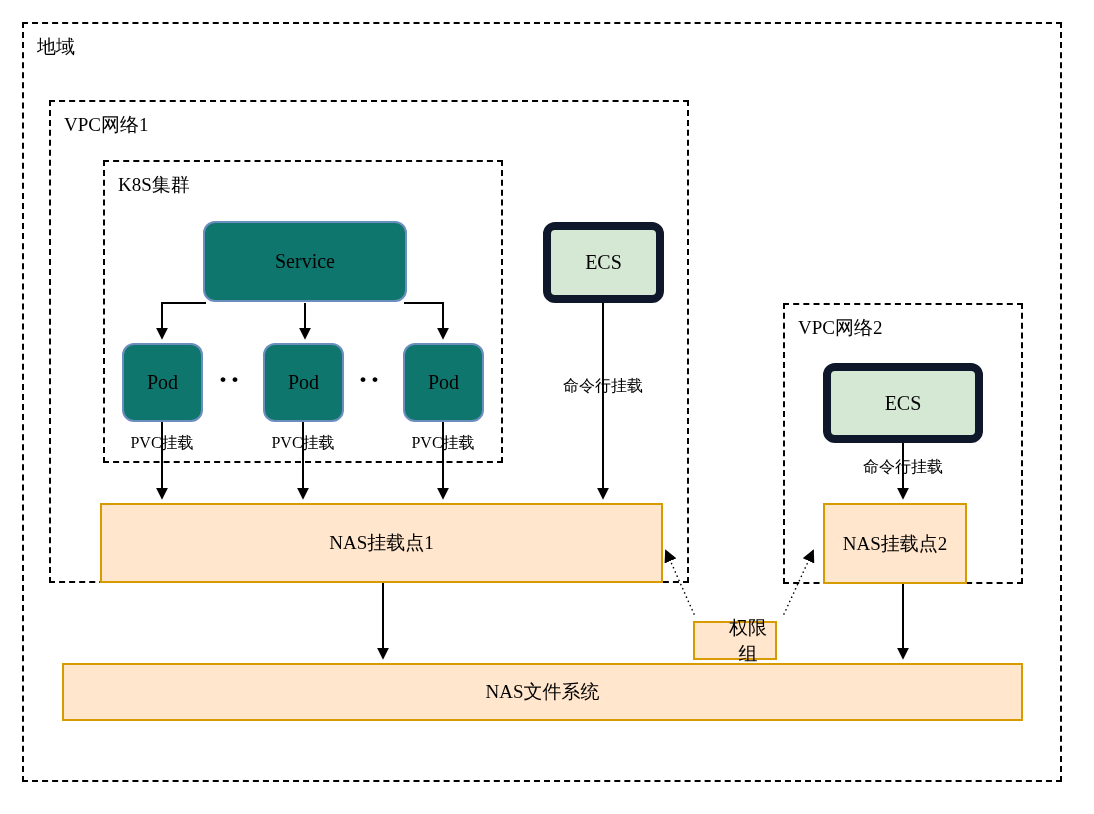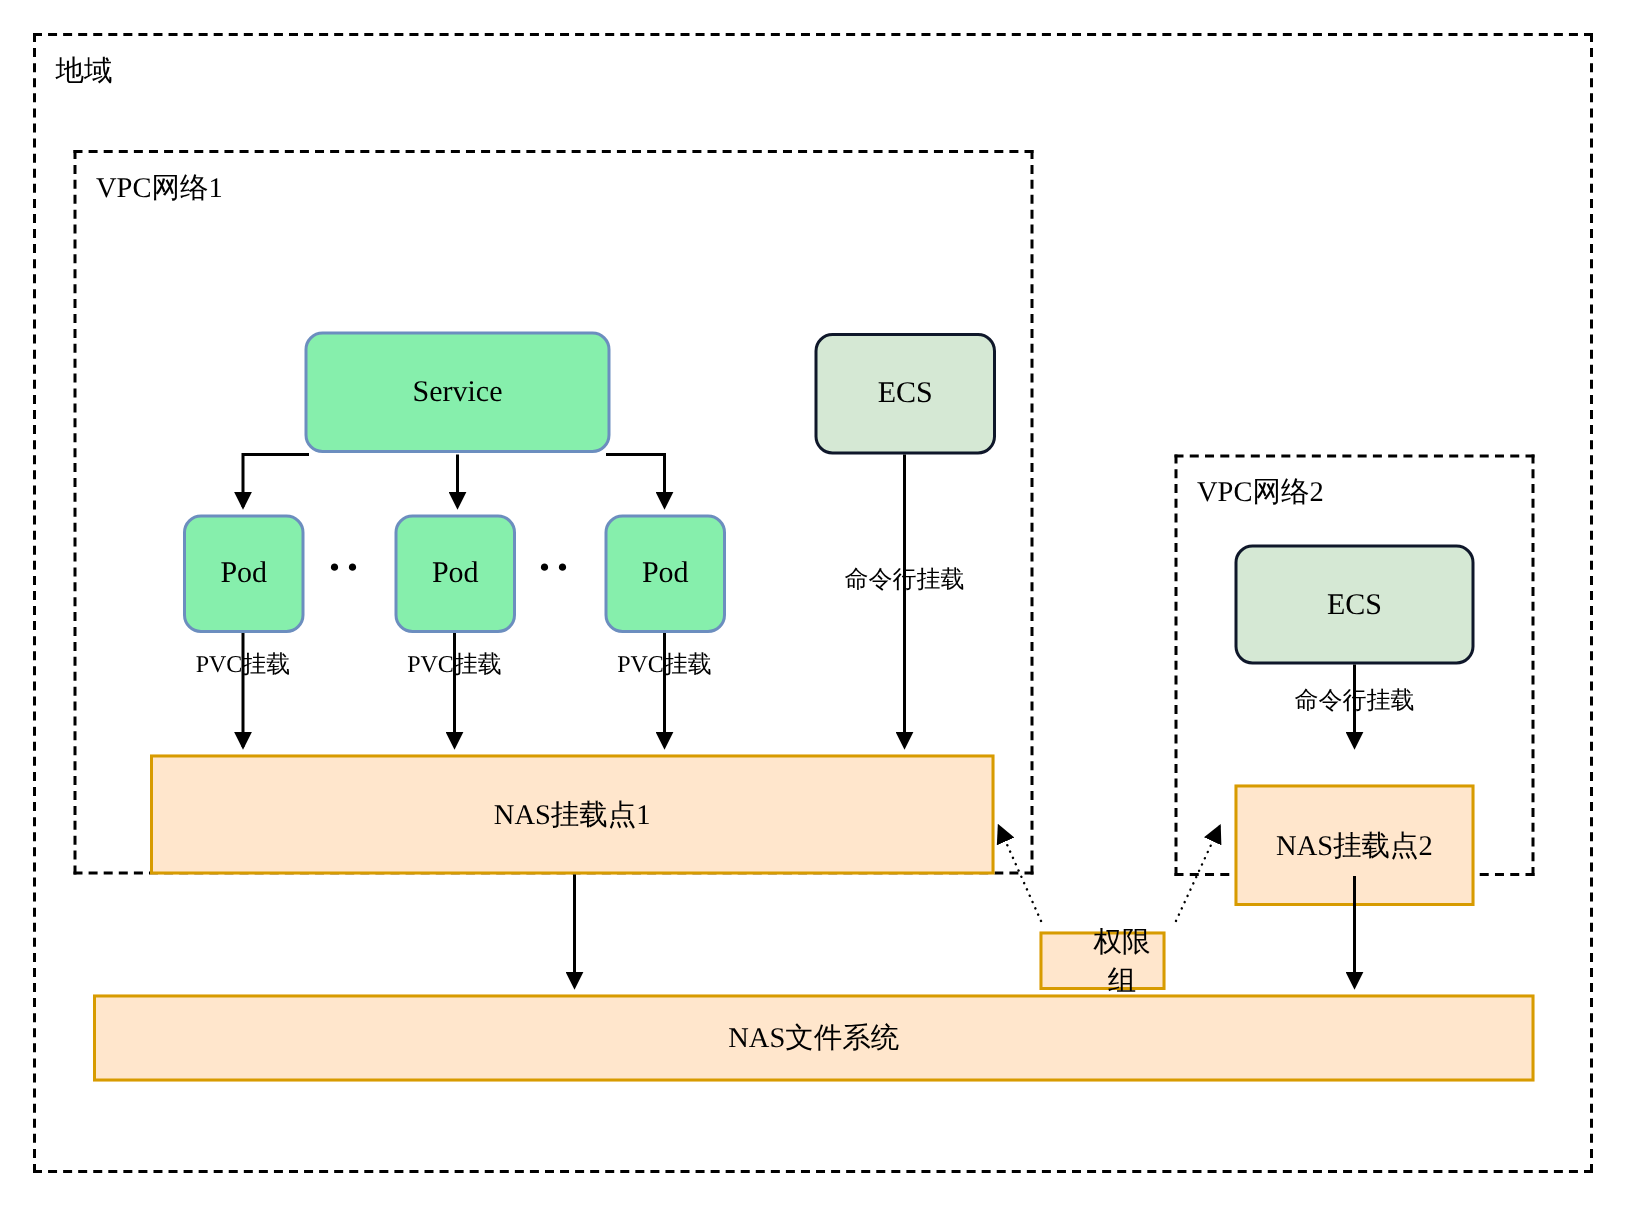--- a/index.html
+++ b/index.html
@@ -25,22 +25,22 @@
     white-space:nowrap;
   }
   
   .node{
     display:flex;align-items:center;justify-content:center;
     font-size:20px;
     z-index:2;
     text-align:center;
   }
   .rounded{border-radius:12px;}
-  .blue{background:#86efac;border:2px solid #6c8ebf;}
-  .green{background:#d5e8d4;border:2px solid #0f172a;}
+  .blue{background:#0f766e;border:2px solid #6c8ebf;}
+  .green{background:#d5e8d4;border:8px solid #0f172a;}
   .orange{background:#ffe6cc;border:2px solid #d79b00;}
   .node.orange{font-size:19px;}
   .plain-label{
     font-size:16px;
     white-space:nowrap;
     z-index:2;
     text-align:center;
   }
   .dots{
     font-size:30px;
@@ -62,20 +62,23 @@
 <div class="canvas">
 
   <div class="abs dashed" style="left:22px;top:22px;width:1040px;height:760px;">
     <span class="dashed-label">地域</span>
   </div>
 
   <div class="abs dashed" style="left:49px;top:100px;width:640px;height:483px;">
     <span class="dashed-label">VPC网络1</span>
   </div>
 
+  <div class="abs dashed" style="left:103px;top:160px;width:400px;height:303px;">
+    <span class="dashed-label">K8S集群</span>
+  </div>
 
   <div class="abs node blue rounded" style="left:203px;top:221px;width:204px;height:81px;">
     <span>Service</span>
   </div>
 
   <div class="abs node blue rounded" style="left:122px;top:343px;width:81px;height:79px;">
     <span>Pod</span>
   </div>
   <div class="abs node blue rounded" style="left:263px;top:343px;width:81px;height:79px;">
     <span>Pod</span>
@@ -102,21 +105,21 @@
 
   <div class="abs node green rounded" style="left:823px;top:363px;width:160px;height:80px;">
     <span>ECS</span>
   </div>
   <div class="abs plain-label" style="left:853px;top:457px;width:100px;">命令行挂载</div>
 
   <div class="abs node orange" style="left:100px;top:503px;width:563px;height:80px;">
     <span>NAS挂载点1</span>
   </div>
 
-  <div class="abs node orange" style="left:823px;top:503px;width:160px;height:81px;margin-top:20px;">
+  <div class="abs node orange" style="left:823px;top:503px;width:144px;height:81px;">
     <span>NAS挂载点2</span>
   </div>
 
   <div class="abs node orange" style="left:693px;top:621px;width:84px;height:39px;padding-left:26px;">
     <span>权限组</span>
   </div>
 
   <div class="abs node orange" style="left:62px;top:663px;width:961px;height:58px;">
     <span>NAS文件系统</span>
   </div>

